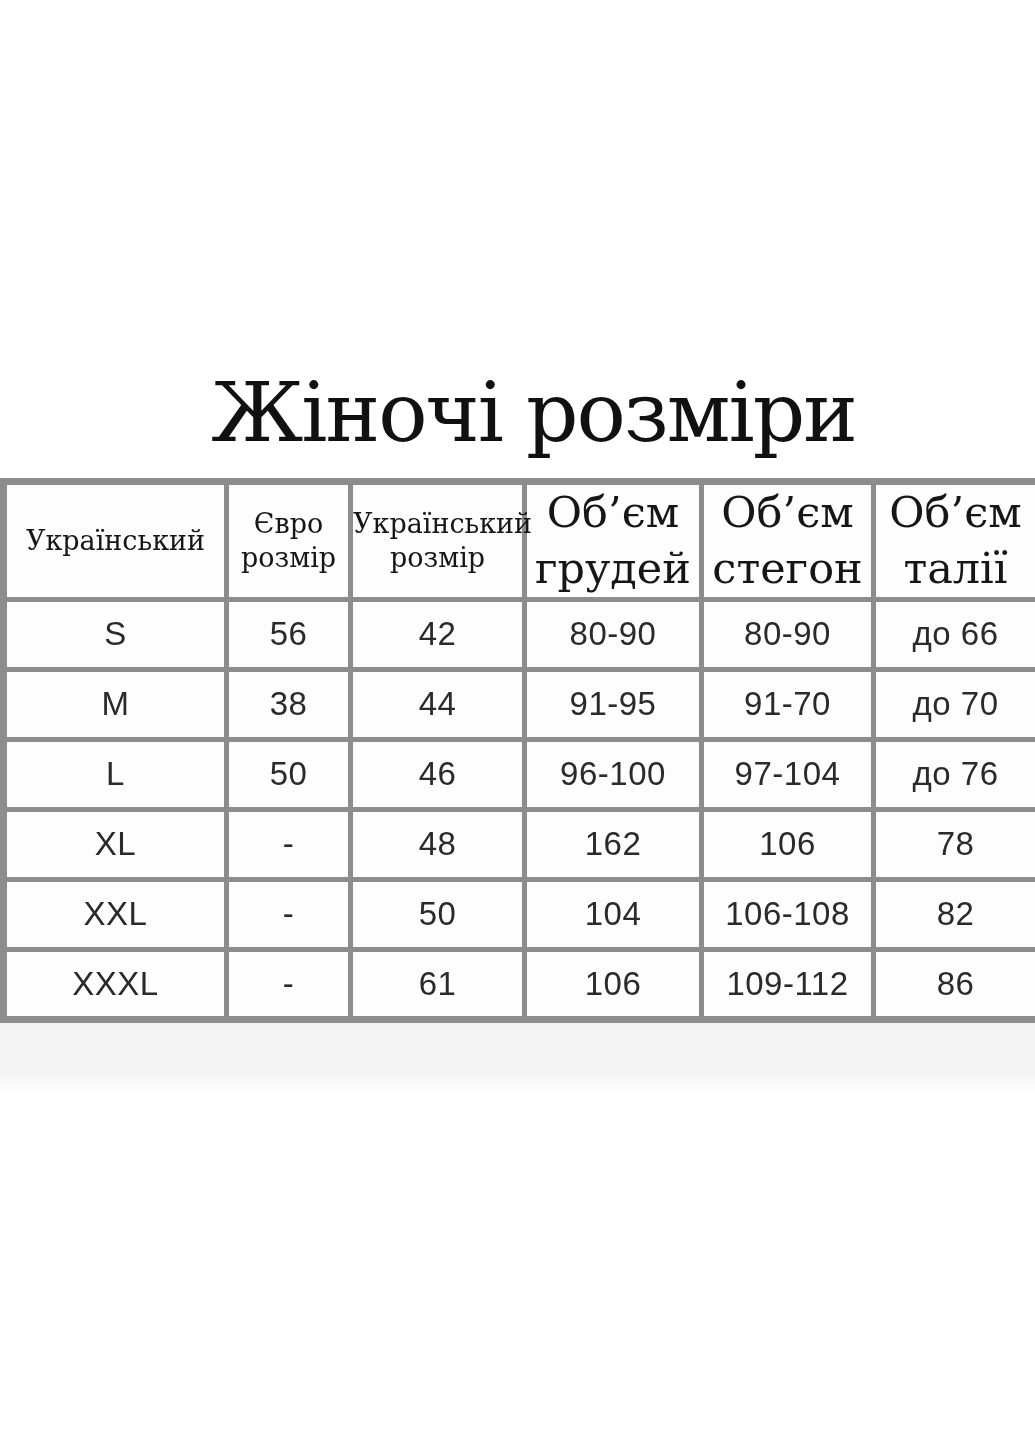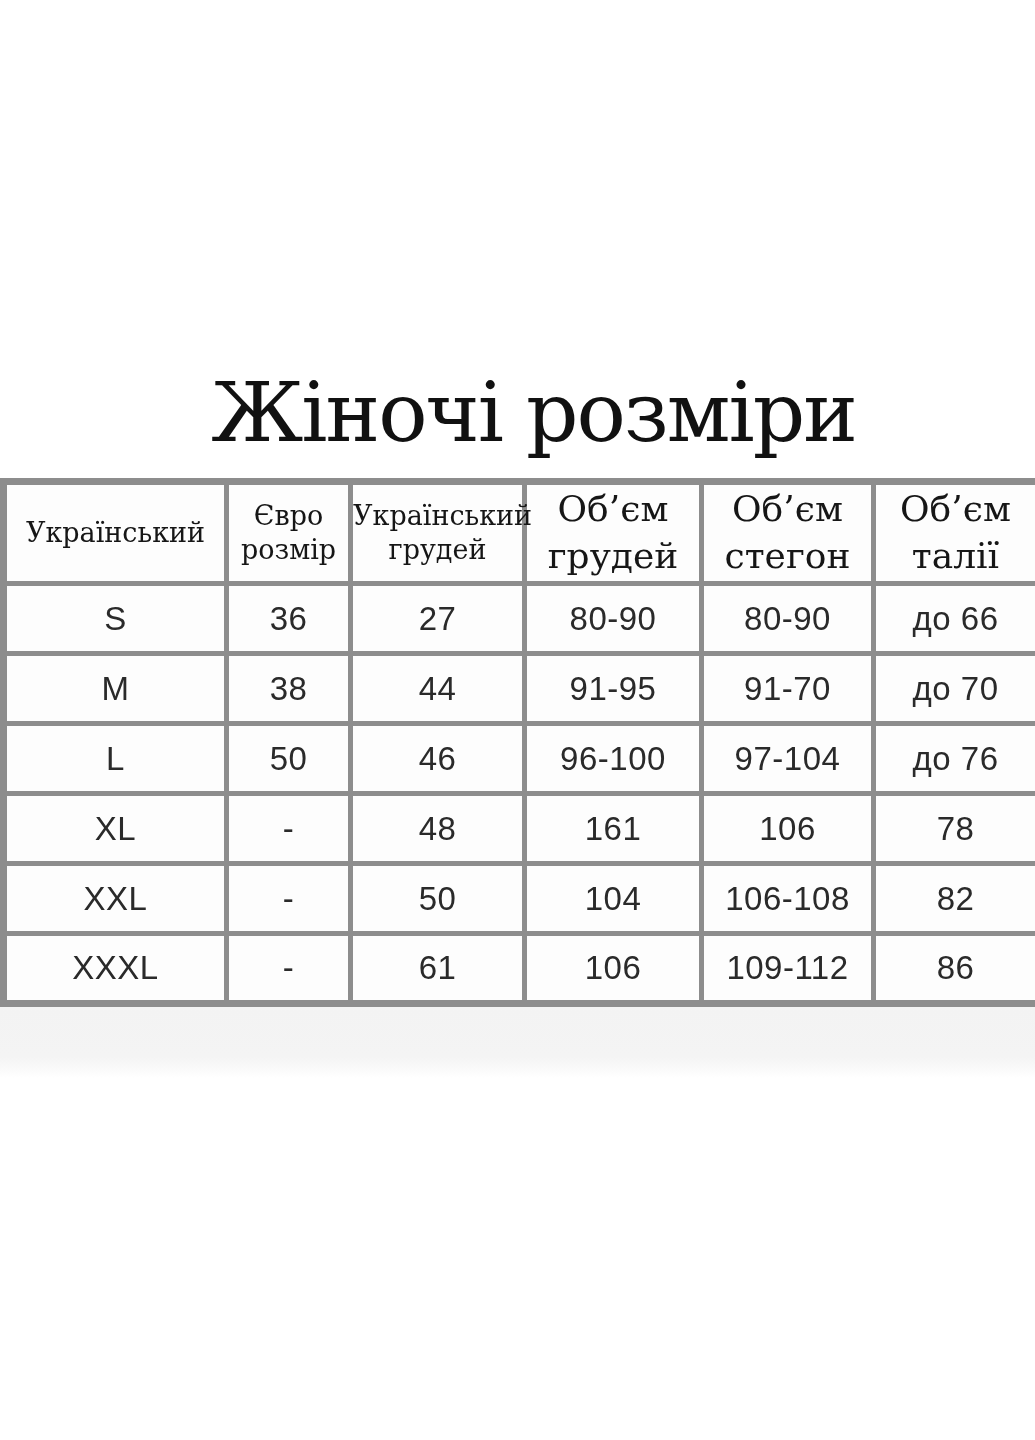--- a/index.html
+++ b/index.html
@@ -42,21 +42,21 @@
     background: #fdfdfd;
   }
   .size-table thead tr { height: 102px; }
   .size-table tbody tr { height: 70px; }
   .hdr {
     font-family: "DejaVu Serif", "Liberation Serif", serif;
     font-weight: 400;
     color: #161616;
   }
   .hdr-small { font-size: 27px; line-height: 1.25; }
-  .hdr-large { font-size: 36px; line-height: 1.3; }
+  .hdr-large { font-size: 43px; line-height: 1.3; }
   .cell {
     font-family: "Liberation Sans", "DejaVu Sans", sans-serif;
     font-size: 33px;
     color: #2a2a2a;
     letter-spacing: 0.5px;
   }
   .footer-band {
     width: 1035px;
     height: 71px;
     background: linear-gradient(to bottom, #f3f3f3 0%, #f4f4f4 70%, #fbfbfb 90%, #ffffff 100%);
@@ -73,31 +73,31 @@
     <col style="width:124px">
     <col style="width:174px">
     <col style="width:177px">
     <col style="width:172px">
     <col style="width:165px">
   </colgroup>
   <thead>
     <tr>
       <th class="hdr hdr-small">Український</th>
       <th class="hdr hdr-small">Євро розмір</th>
-      <th class="hdr hdr-small">Український грудей</th>
+      <th class="hdr hdr-small">Український розмір</th>
       <th class="hdr hdr-large">Об’єм грудей</th>
       <th class="hdr hdr-large">Об’єм стегон</th>
       <th class="hdr hdr-large">Об’єм талії</th>
     </tr>
   </thead>
   <tbody>
     <tr>
       <td class="cell">S</td>
-      <td class="cell">36</td>
-      <td class="cell">27</td>
+      <td class="cell">56</td>
+      <td class="cell">42</td>
       <td class="cell">80-90</td>
       <td class="cell">80-90</td>
       <td class="cell">до 66</td>
     </tr>
     <tr>
       <td class="cell">M</td>
       <td class="cell">38</td>
       <td class="cell">44</td>
       <td class="cell">91-95</td>
       <td class="cell">91-70</td>
@@ -108,21 +108,21 @@
       <td class="cell">50</td>
       <td class="cell">46</td>
       <td class="cell">96-100</td>
       <td class="cell">97-104</td>
       <td class="cell">до 76</td>
     </tr>
     <tr>
       <td class="cell">XL</td>
       <td class="cell">-</td>
       <td class="cell">48</td>
-      <td class="cell">161</td>
+      <td class="cell">162</td>
       <td class="cell">106</td>
       <td class="cell">78</td>
     </tr>
     <tr>
       <td class="cell">XXL</td>
       <td class="cell">-</td>
       <td class="cell">50</td>
       <td class="cell">104</td>
       <td class="cell">106-108</td>
       <td class="cell">82</td>

